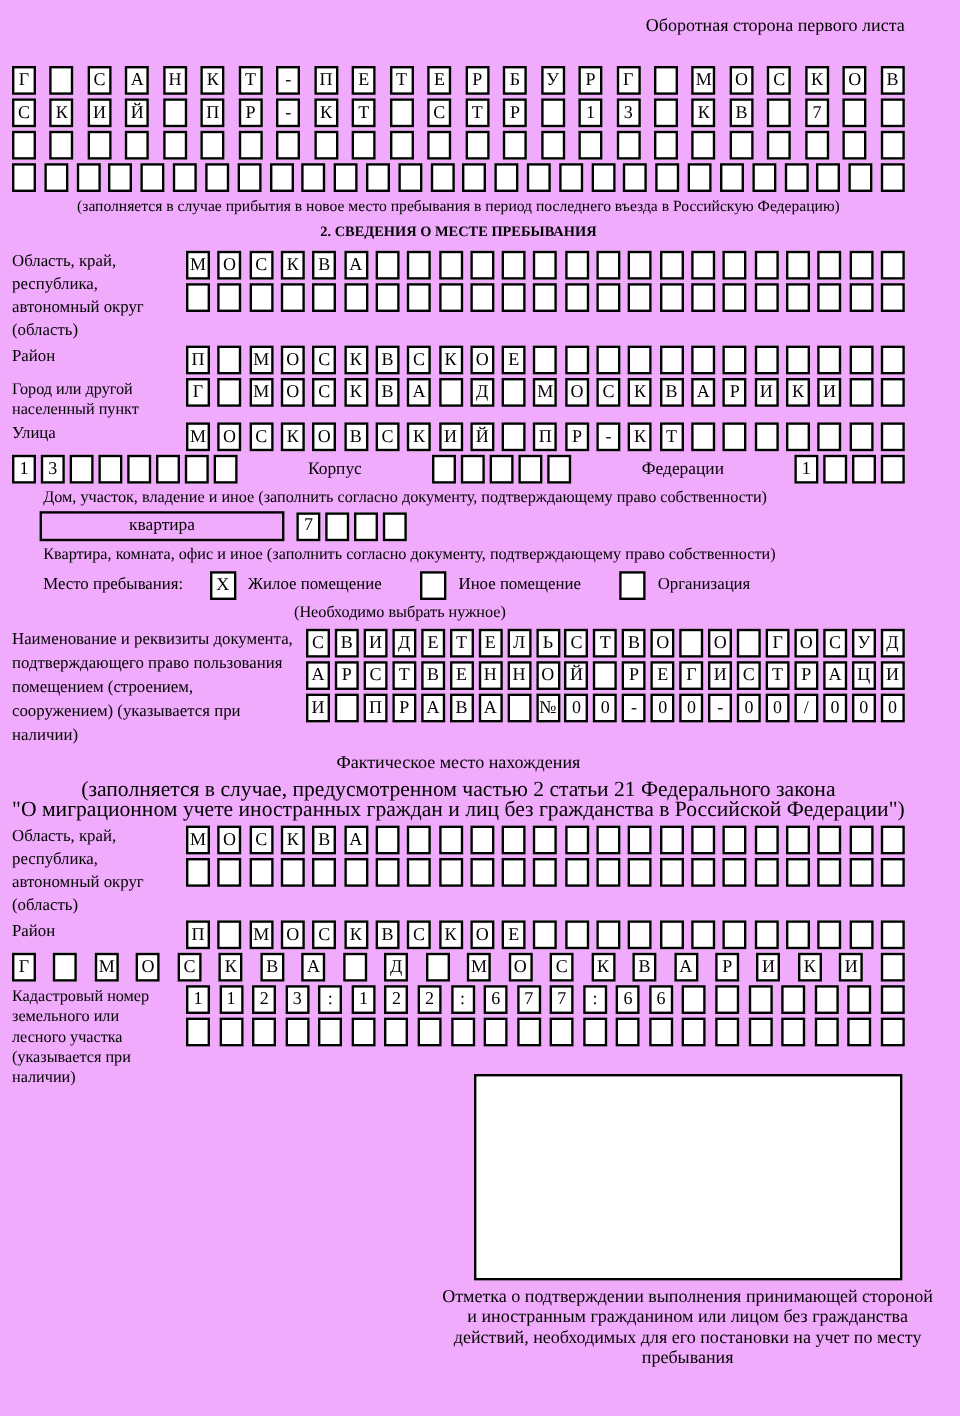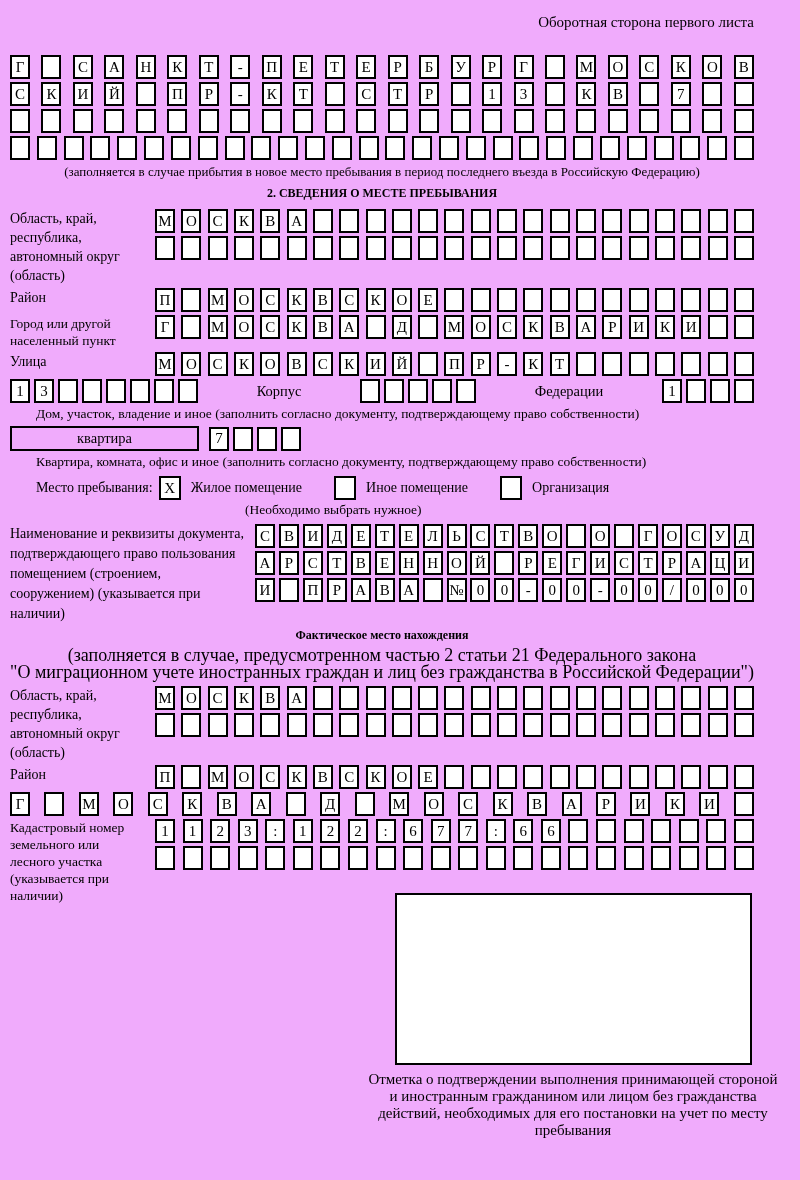--- a/index.html
+++ b/index.html
@@ -30,44 +30,44 @@
   .field { display: flex; align-items: flex-start; margin-bottom: 3px; }
   .flabel { flex: none; width: 145px; padding-right: 8px; line-height: 19px; font-size: 14px; }
   .flabel.wide { width: 165px; }
   .flabel.doc { width: 245px; line-height: 20px; }
   .flabel.sm { font-size: 13.5px; line-height: 17px; }
   .rows { flex: 1; display: flex; flex-direction: column; gap: 3px; }
 
   .fullrow { margin-top: 3px; }
   .caption { text-align: center; font-size: 13px; margin: 4px 0 6px; }
   .h2 { text-align: center; font-weight: bold; font-size: 12px; margin: 6px 0 8px; }
-  .h3 { text-align: center; font-weight: bold; font-size: 12px; margin: 4px 0 4px; }
+  .h3 { text-align: center; font-weight: normal; font-size: 15px; margin: 4px 0 4px; }
   .subcap { text-align: center; font-size: 18px; line-height: 17px; margin-bottom: 5px; }
 
   
   .hrow { display: flex; align-items: center; width: 100%; justify-content: space-between; margin: 3px 0 3px; }
   .aprow { display: flex; align-items: center; gap: 10px; margin: 3px 0 3px; }
   .wbox {
     flex: none; height: 25px; border: 2px solid #000;
     display: flex; align-items: center; justify-content: center;
     font-size: 14.5px;
   }
   .w-dom { width: 170px; margin-left: 23px; }
-  .w-apt { width: 189px; }
+  .w-apt { width: 204px; margin-left: 23px; }
   .inl-label { font-size: 14.5px; white-space: nowrap; padding: 0 2px; }
   .leftcap { font-size: 13.5px; margin: 2px 0 4px 26px; }
 
   
   .stayrow { display: flex; align-items: center; margin: 6px 0 2px 26px; }
   .chk {
     flex: none; width: 22px; height: 24px; border: 2px solid #000;
     display: flex; align-items: center; justify-content: center;
     font-size: 15px; background: #fff;
   }
-  .stay-label { margin-right: 6px; }
+  .stay-label { margin-right: 22px; }
   .opt-label { margin: 0 14px 0 10px; }
   .opt-label.last { margin-right: 0; }
   .gap2 { margin-left: 18px; }
   .note { font-size: 13.5px; margin: 0 0 6px 235px; }
 
   
   .stamp {
     width: 357px; height: 172px;
     border: 2px solid #000;
     margin-left: 385px; margin-top: -14px;

